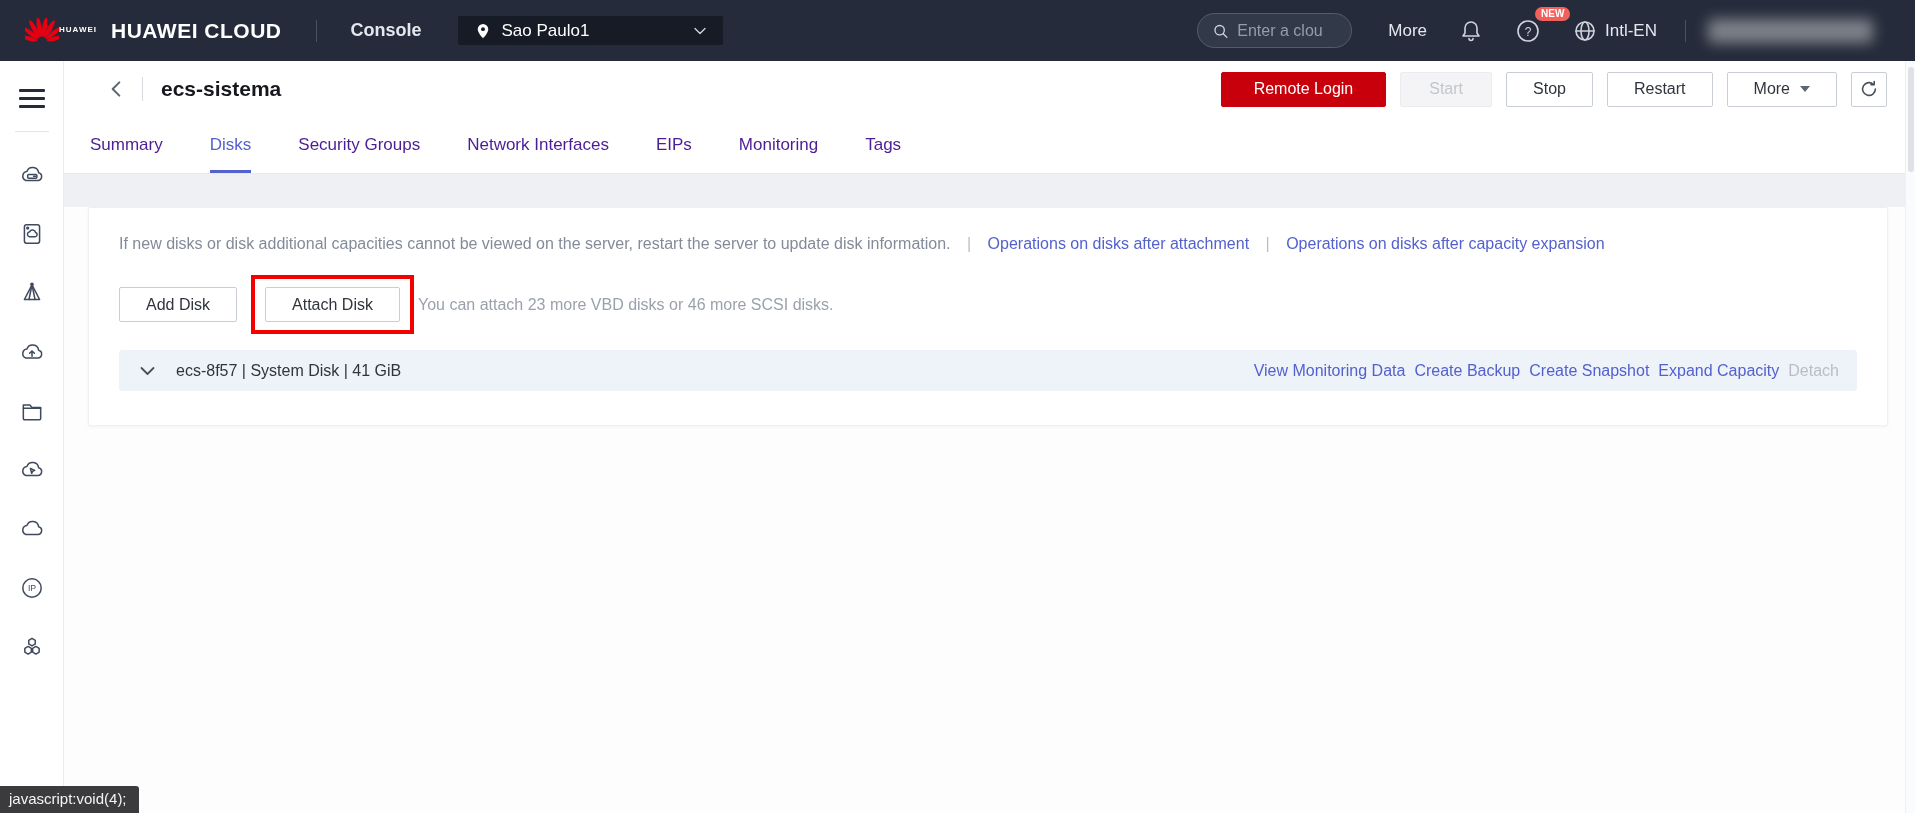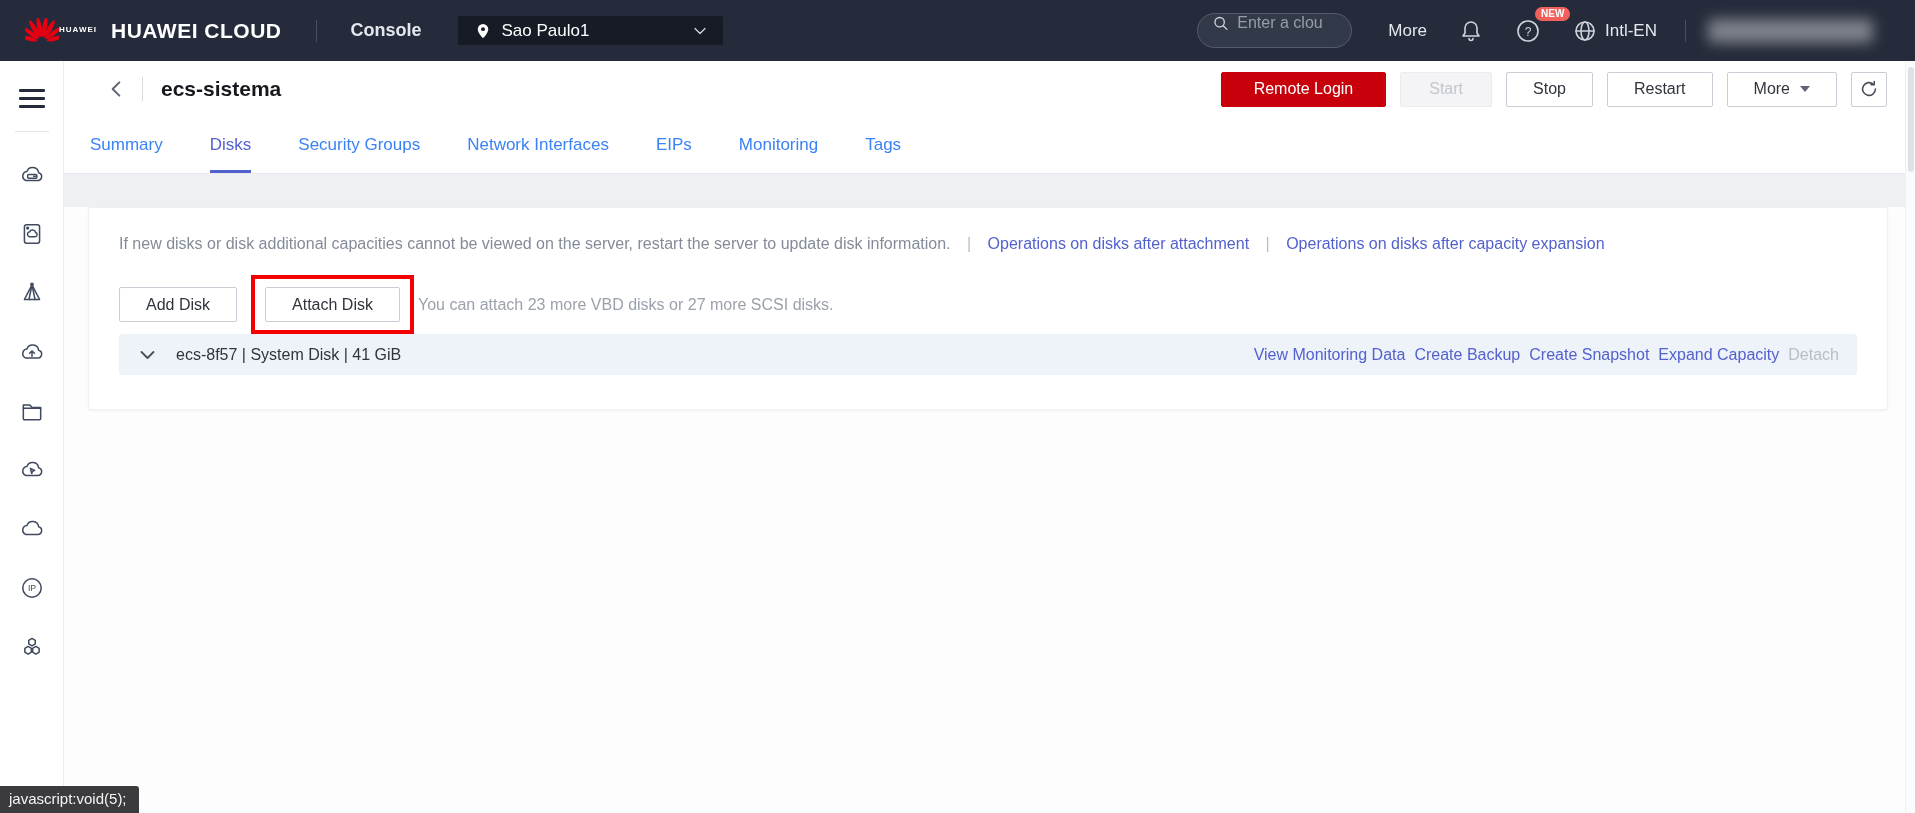--- a/index.html
+++ b/index.html
@@ -13,21 +13,21 @@
   .nav-left { display:flex; align-items:center; height:100%; }
   .logo { display:flex; flex-direction:row; align-items:center; margin-left:25px; cursor:pointer; }
   .logo-caption { color:#fff; font-size:8px; font-weight:bold; letter-spacing:1px; margin-top:-2px; }
   .brand { color:#fff; font-size:21px; font-weight:bold; margin-left:14px; letter-spacing:.5px; }
   .vdiv { width:1px; height:22px; background:#4a5060; margin:0 34px; }
   .console { color:#e4e7ee; font-size:18px; font-weight:bold; cursor:pointer; text-decoration:none; }
   .region { display:flex; align-items:center; background:#171b26; height:29px; margin-left:36px;
             padding:0 16px; min-width:265px; cursor:pointer; border-radius:2px; }
   .region-label { color:#fff; font-size:17px; margin-left:10px; flex:1; }
   .nav-right { display:flex; align-items:center; margin-right:12px; }
-  .nav-search { display:flex; align-items:flex-start; background:#323949; border:1px solid #555b6a;
+  .nav-search { display:flex; align-items:center; background:#323949; border:1px solid #555b6a;
                 border-radius:18px; height:35px; padding:0 14px; width:155px; }
   .nav-search input { background:transparent; border:none; outline:none; color:#cfd3dc;
                       font-size:16px; width:100px; margin-left:8px; font-family:inherit; }
   .nav-search input::placeholder { color:#969da9; }
   .nav-more { color:#e4e7ee; font-size:17px; margin-left:36px; cursor:pointer; text-decoration:none; }
   .nav-icon-btn { position:relative; margin-left:32px; cursor:pointer; display:flex; align-items:center; }
   .new-badge { position:absolute; top:-11px; left:20px; background:#f2605c; color:#fff;
                font-size:10px; font-weight:bold; padding:1px 6px 2px; border-radius:8px; }
   .locale { color:#e4e7ee; font-size:17px; margin-left:8px; cursor:pointer; }
   .nav-div2 { width:1px; height:22px; background:#4a5060; margin:0 22px 0 28px; }
@@ -59,37 +59,37 @@
   .btn-disabled { background:#f4f4f6; color:#c2c6cd; border:1px solid #ebecee; cursor:not-allowed; padding:0 28px; }
   .btn-plain { background:#fff; color:#30343c; border:1px solid #c9cdd6; }
   .caret-down { width:0; height:0; border-left:5px solid transparent; border-right:5px solid transparent;
                 border-top:6px solid #5f6672; margin-left:10px; }
   .btn-icon { width:36px; height:35px; padding:0; background:#fff; border:1px solid #c9cdd6;
               border-radius:2px; display:flex; align-items:center; justify-content:center; cursor:pointer; }
 
   
   .tabbar { height:57px; background:#fff; border-bottom:1px solid #e8e9ee; display:flex;
             align-items:stretch; padding-left:26px; }
-  .tab { display:flex; align-items:center; margin-right:47px; font-size:17px; color:#3b82f6;
+  .tab { display:flex; align-items:center; margin-right:47px; font-size:17px; color:#4c1d95;
          cursor:pointer; border-bottom:3px solid transparent; padding-top:3px; }
   .tab.active { color:#5361ce; border-bottom-color:#5361ce; }
 
   
   .gray-strip { height:33px; background:#eef0f4; }
   .card { margin:0 27px 0 24px; background:#fff; border:1px solid #f0f0f3;
           box-shadow:0 1px 3px rgba(35,45,70,.06); border-radius:2px;
           padding:27px 30px 34px; }
   .notice { font-size:16px; color:#848b98; }
   .notice a { color:#5361ce; text-decoration:none; cursor:pointer; }
   .pipe { color:#b9bec9; margin:0 12px; }
   .toolbar { display:flex; align-items:center; margin-top:22px; }
   .red-highlight { border:4px solid #f50000; padding:8px 10px; margin-left:14px;
                    display:inline-flex; background:transparent; }
   .hint { font-size:16px; color:#9ba1ac; margin-left:4px; }
-  .disk-row { margin-top:0; height:41px; background:#eef2f9; border-radius:3px;
+  .disk-row { margin-top:16px; height:41px; background:#eef2f9; border-radius:3px;
               display:flex; align-items:center; justify-content:space-between; padding:0 18px 0 20px; }
   .disk-left { display:flex; align-items:center; }
   .disk-label { font-size:16px; color:#31343c; margin-left:20px; }
   .disk-actions { display:flex; align-items:center; gap:9px; font-size:16px; }
   .disk-actions a { color:#5361ce; text-decoration:none; cursor:pointer; }
   .disk-actions .disabled { color:#b9bdc6; cursor:default; }
 
   
   .statusbar { position:absolute; left:0; bottom:0; background:#3b3b3d; color:#f4f4f4;
                font-size:15px; padding:4px 12px 6px 9px; border-top-right-radius:3px; z-index:40; }
@@ -300,21 +300,21 @@
       <a>Operations on disks after attachment</a>
       <span class="pipe">|</span>
       <a>Operations on disks after capacity expansion</a>
     </p>
 
     <div class="toolbar">
       <button class="btn btn-plain">Add Disk</button>
       <span class="red-highlight">
         <button class="btn btn-plain">Attach Disk</button>
       </span>
-      <span class="hint">You can attach 23 more VBD disks or 27 more SCSI disks.</span>
+      <span class="hint">You can attach 23 more VBD disks or 46 more SCSI disks.</span>
     </div>
 
     <div class="disk-row">
       <div class="disk-left">
         <span style="display:flex;align-items:center;cursor:pointer;">
           <svg width="17" height="12" viewBox="0 0 16 12" fill="none" stroke="#4a4f59" stroke-width="1.8" stroke-linecap="round" stroke-linejoin="round">
             <polyline points="2,3 8,9 14,3"></polyline>
           </svg>
         </span>
         <span class="disk-label">ecs-8f57 | System Disk | 41 GiB</span>
@@ -327,13 +327,13 @@
         <span class="disabled">Detach</span>
       </div>
     </div>
   </section>
 </div>
 
 <div class="scrollbar">
   <div class="scroll-thumb"></div>
 </div>
 
-<div class="statusbar">javascript:void(5);</div>
+<div class="statusbar">javascript:void(4);</div>
 
 </body></html>

